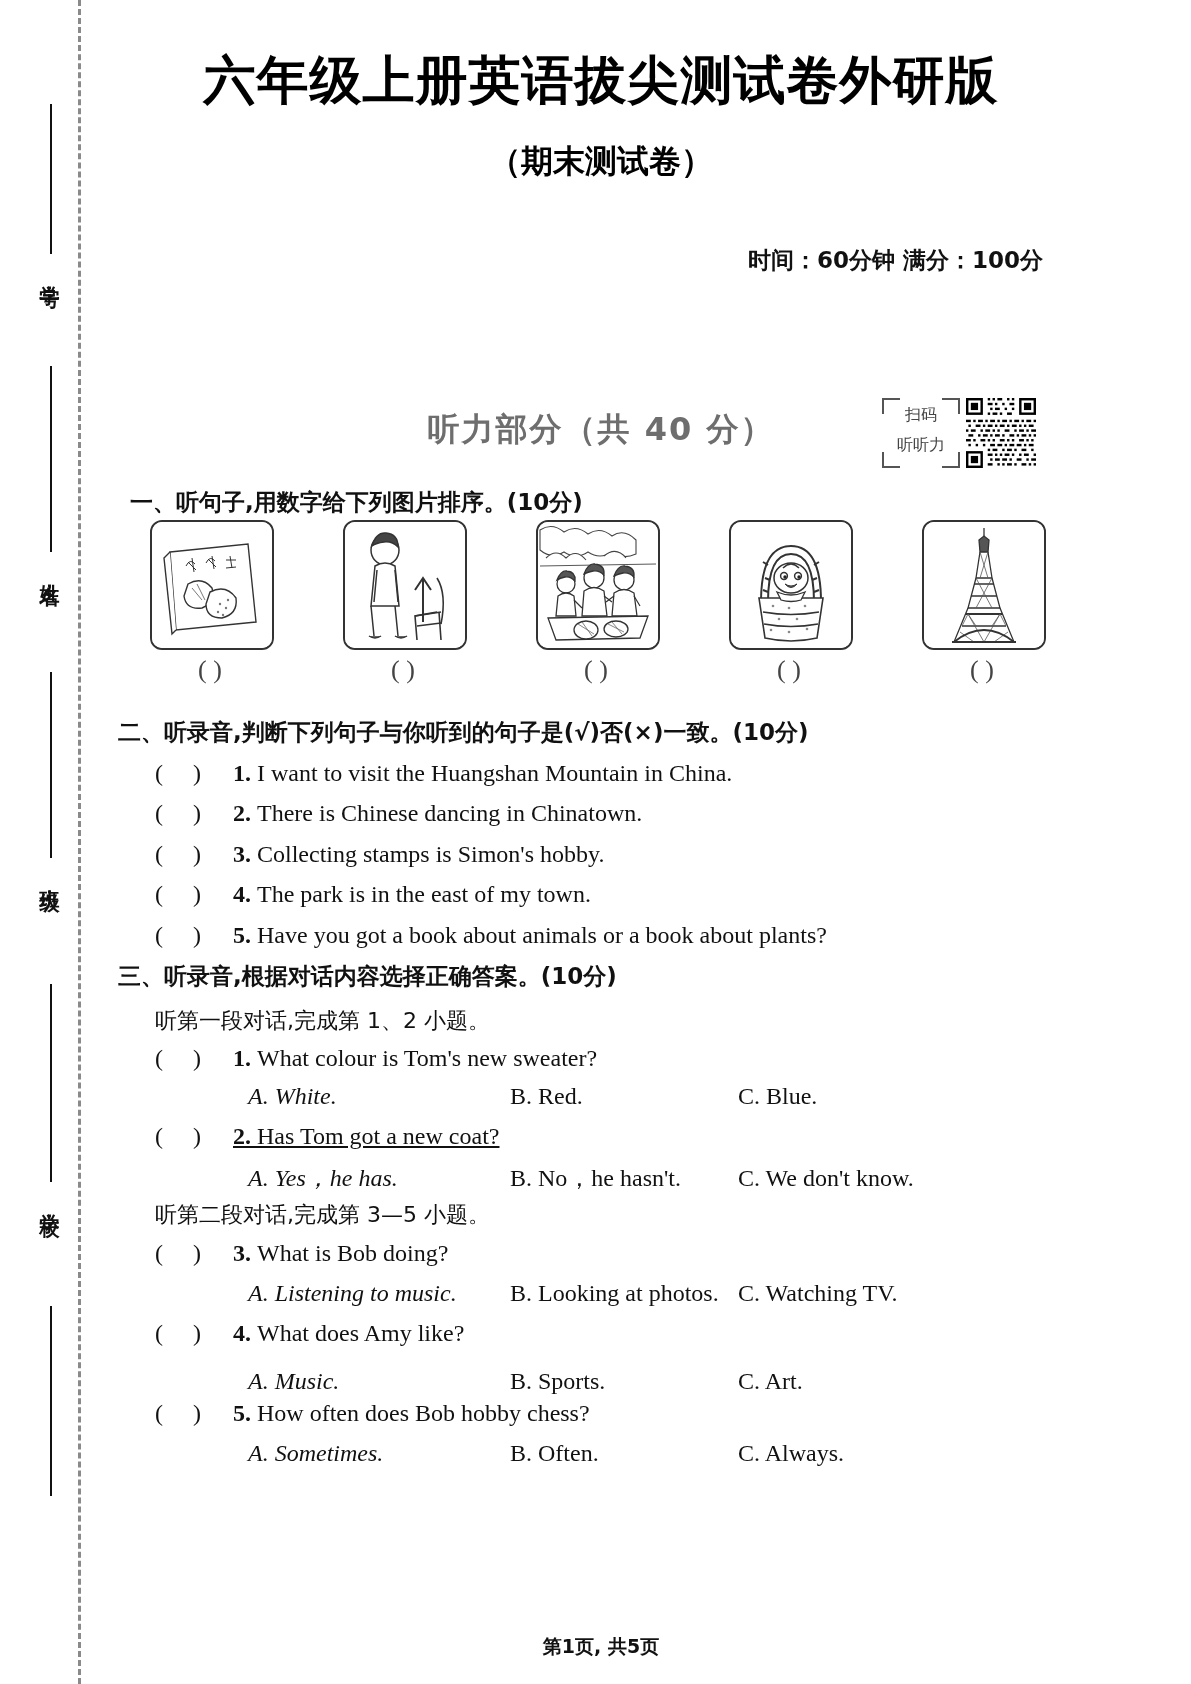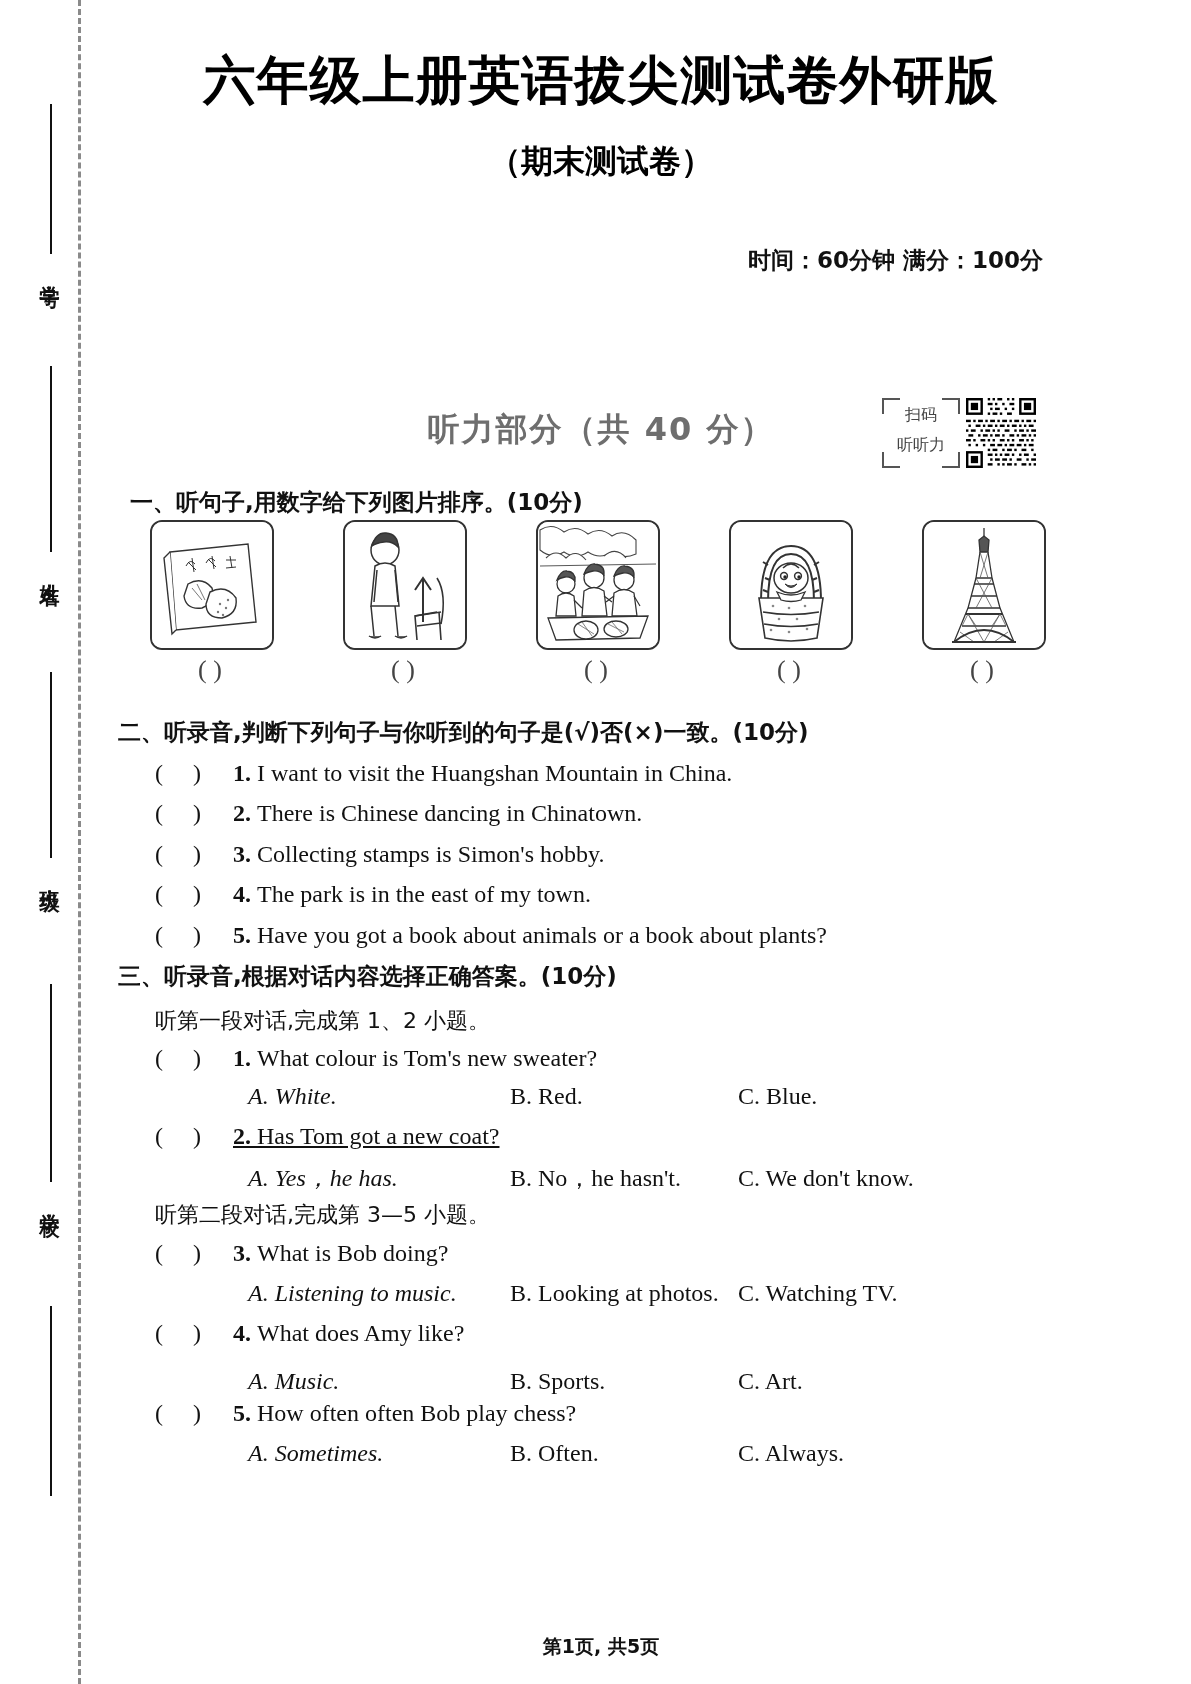--- a/index.html
+++ b/index.html
@@ -612,19 +612,19 @@
 </div>
 
 <div class="q-item" style="left:155px; top:1320px;">
   <span class="paren">(&nbsp;&nbsp;&nbsp;&nbsp;&nbsp;)</span><span class="num">4.</span>&nbsp;<span>What does Amy like?</span>
 </div>
 <div class="opt-row" style="left:248px; top:1360px;margin-top:8px;">
   <span class="opt-a">A. Music.</span><span class="opt-b">B. Sports.</span><span>C. Art.</span>
 </div>
 
 <div class="q-item" style="left:155px; top:1400px;">
-  <span class="paren">(&nbsp;&nbsp;&nbsp;&nbsp;&nbsp;)</span><span class="num">5.</span>&nbsp;<span>How often often Bob play chess?</span>
+  <span class="paren">(&nbsp;&nbsp;&nbsp;&nbsp;&nbsp;)</span><span class="num">5.</span>&nbsp;<span>How often does Bob hobby chess?</span>
 </div>
 <div class="opt-row" style="left:248px; top:1440px;">
   <span class="opt-a">A. Sometimes.</span><span class="opt-b">B. Often.</span><span>C. Always.</span>
 </div>
 
 <div class="footer">第1页, 共5页</div>
 
 </body></html>

